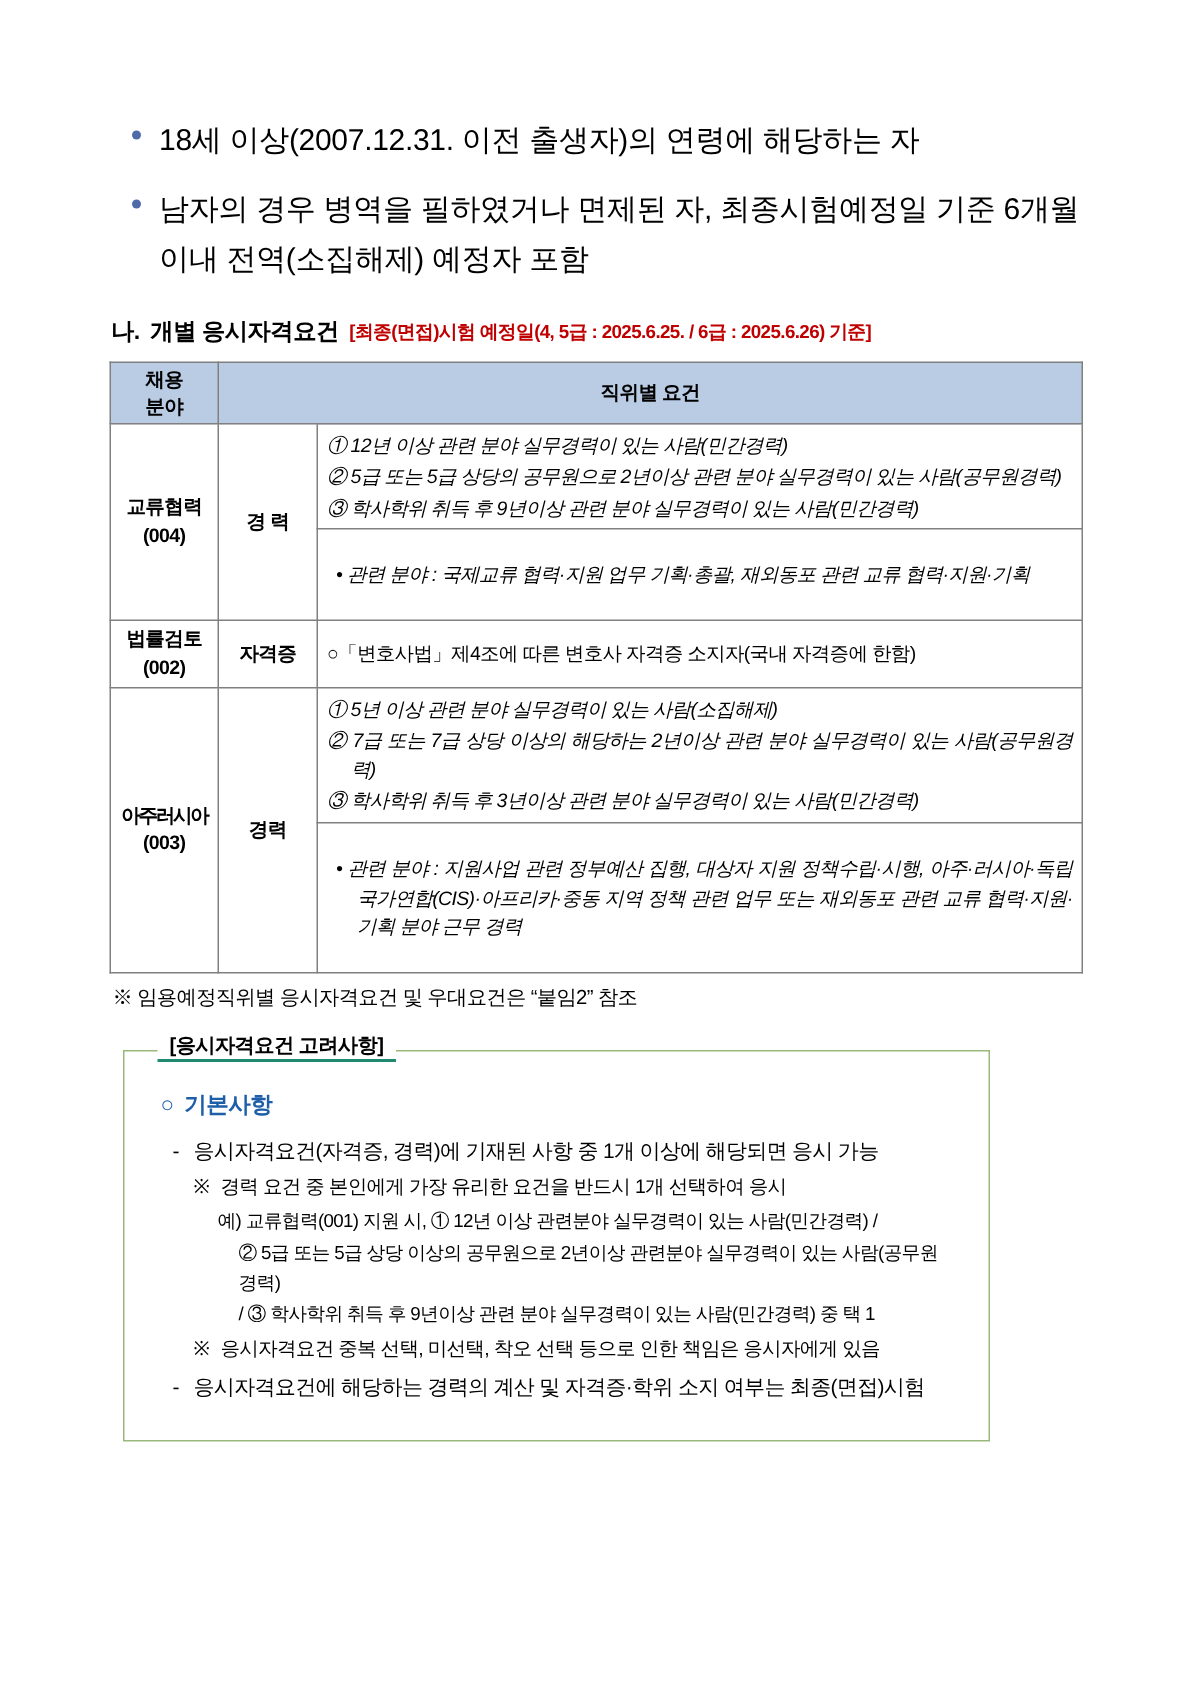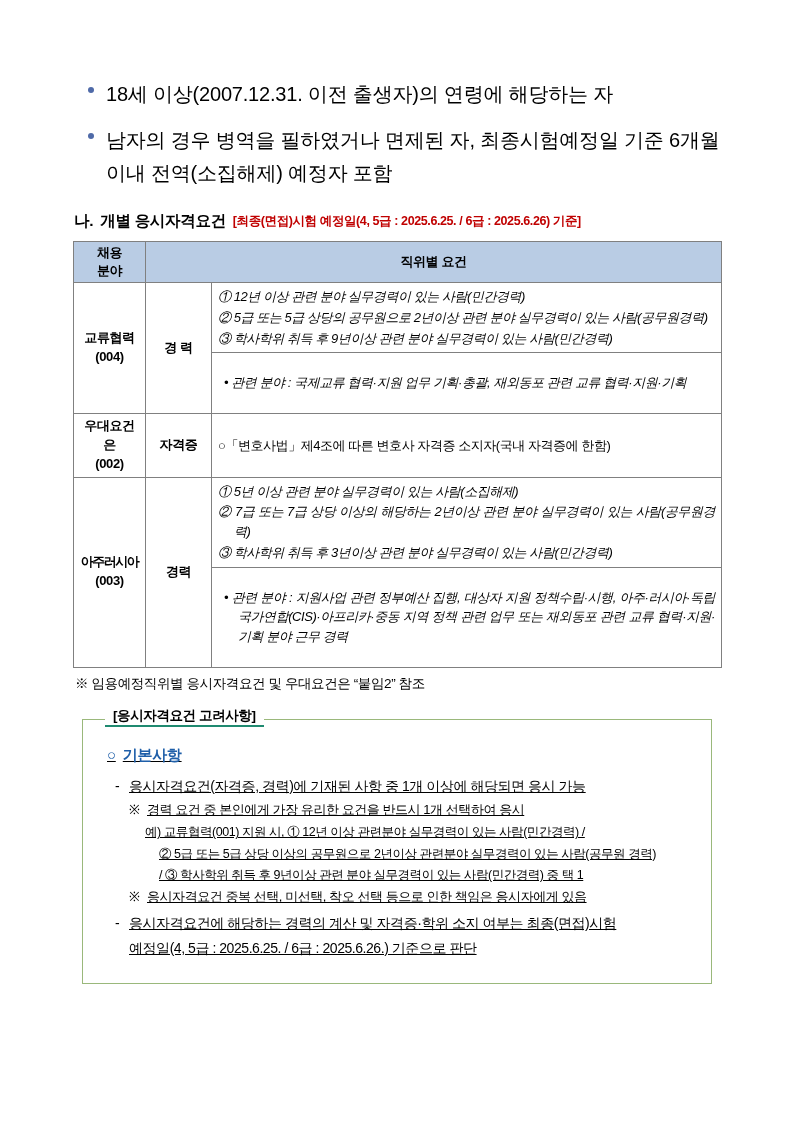--- a/index.html
+++ b/index.html
@@ -144,26 +144,25 @@
     margin-left: 3px;
     font-size: 13.5px;
     letter-spacing: -0.4px;
   }
 
   
   .callout {
     position: relative;
     margin-top: 26px;
     margin-left: 10px;
-    width: 630px;
+    width: 578px;
     border: 1px solid #9ab87b;
     box-sizing: border-box;
     padding: 26px 22px 22px 22px;
     background: #ffffff;
-    text-decoration: underline;
   }
   .callout-title {
     position: absolute;
     top: -13px;
     left: 22px;
     background: #ffffff;
     padding: 0 8px;
     font-size: 13.5px;
     font-weight: bold;
     letter-spacing: -0.4px;
@@ -266,21 +265,21 @@
           <div class="d-line just">② 5급 또는 5급 상당의 공무원으로 2년이상 관련 분야 실무경력이 있는 사람(공무원경력)</div>
           <div class="d-line just">③ 학사학위 취득 후 9년이상 관련 분야 실무경력이 있는 사람(민간경력)</div>
           <div class="sub-row">
             <div class="sub-line just">• 관련 분야 : 국제교류 협력·지원 업무 기획·총괄, 재외동포 관련 교류 협력·지원·기획</div>
           </div>
         </td>
       </tr>
 
       <tr>
         <td class="field-cell">
-          <div>우대요건은</div>
+          <div>법률검토</div>
           <div>(002)</div>
         </td>
         <td class="type-cell">자격증</td>
         <td class="detail-cell">
           <div class="d-line plain" style="padding-left:0;">○「변호사법」제4조에 따른 변호사 자격증 소지자(국내 자격증에 한함)</div>
         </td>
       </tr>
 
       <tr>
         <td class="field-cell">
@@ -310,16 +309,15 @@
       <span>기본사항</span>
     </div>
 
     <div class="co-dash">응시자격요건(자격증, 경력)에 기재된 사항 중 1개 이상에 해당되면 응시 가능</div>
     <div class="co-star">경력 요건 중 본인에게 가장 유리한 요건을 반드시 1개 선택하여 응시</div>
     <div class="co-ex">예) 교류협력(001) 지원 시, ① 12년 이상 관련분야 실무경력이 있는 사람(민간경력) /</div>
     <div class="co-ex cont">② 5급 또는 5급 상당 이상의 공무원으로 2년이상 관련분야 실무경력이 있는 사람(공무원 경력)</div>
     <div class="co-ex cont">/ ③ 학사학위 취득 후 9년이상 관련 분야 실무경력이 있는 사람(민간경력) 중 택 1</div>
     <div class="co-star">응시자격요건 중복 선택, 미선택, 착오 선택 등으로 인한 책임은 응시자에게 있음</div>
     <div class="co-dash">응시자격요건에 해당하는 경력의 계산 및 자격증·학위 소지 여부는 최종(면접)시험</div>
-    <div class="co-cont">예정일(4, 5급 : 2025.6.25. / 6급 : 2025.6.26.) 기준으로 판단</div>
   </div>
 
 </div>
 
 </body></html>

